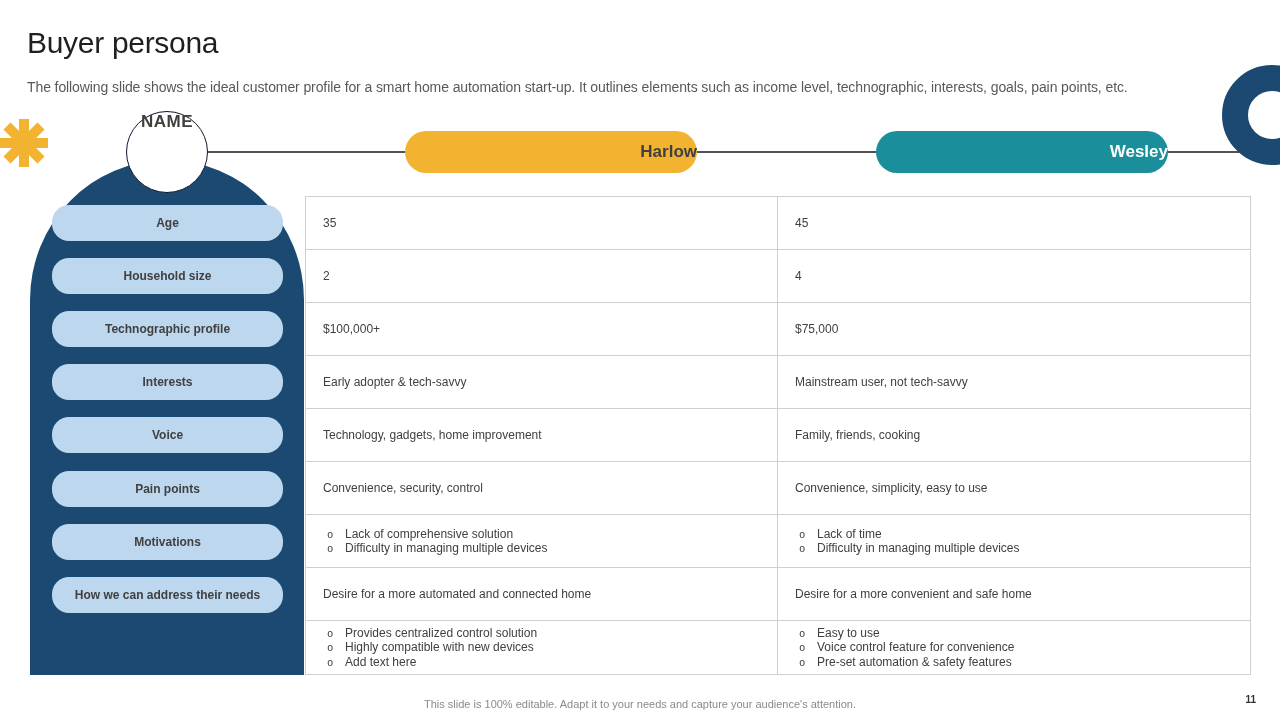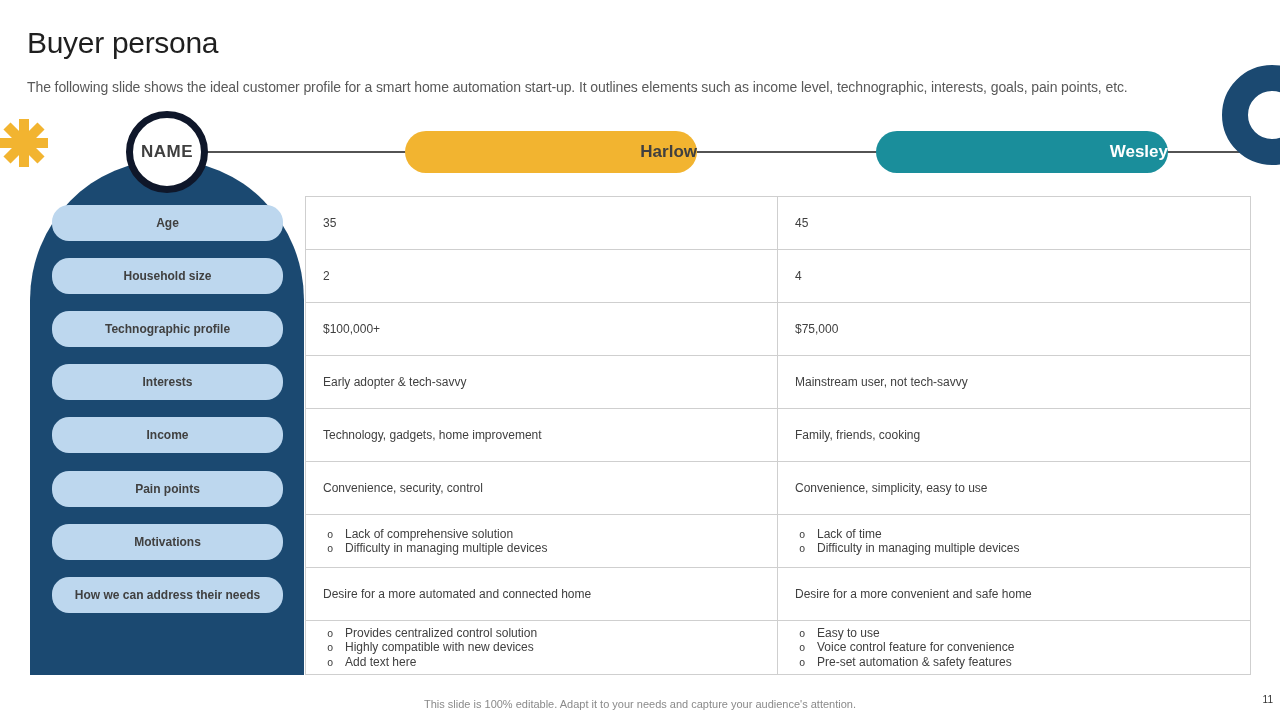--- a/index.html
+++ b/index.html
@@ -16,21 +16,21 @@
   }
   
   .deco{position:absolute;left:0;top:0;z-index:3;pointer-events:none;}
   
   .arch{
     position:absolute;left:30px;top:160px;width:274px;height:515px;
     background:#1B4971;border-radius:137px 137px 0 0 / 140px 140px 0 0;z-index:2;
   }
   .name-circle{
     position:absolute;left:126px;top:111px;width:82px;height:82px;border-radius:50%;
-    background:#fff;border:7px solid #0f172a;display:flex;align-items:center;justify-content:center;
+    background:#fff;border:1px solid #0f172a;display:flex;align-items:flex-start;justify-content:center;
     font-size:17px;font-weight:bold;color:#3f3f3f;letter-spacing:.5px;z-index:5;box-sizing:border-box;
   }
   .sidebar-pills{
     position:absolute;left:52px;top:196px;width:231px;height:479px;
     display:grid;grid-template-rows:repeat(9,1fr);z-index:4;
   }
   .attr-pill{
     align-self:center;height:36px;background:#BDD7EE;border-radius:17px;
     display:flex;align-items:center;justify-content:center;
     font-size:12px;font-weight:bold;color:#404040;
@@ -59,21 +59,21 @@
   .bullet-marker{
     width:22px;flex:0 0 22px;padding-left:4px;box-sizing:border-box;
     font-family:"DejaVu Sans Mono",monospace;font-size:10.5px;color:#404040;
   }
   .bullet-text{flex:1;}
   .footer-note{
     position:absolute;left:0;right:0;top:698px;text-align:center;
     font-size:11px;color:#8a8a8a;
   }
   .page-number{
-    position:absolute;right:7px;top:694px;font-size:10px;font-weight:normal;color:#333;
+    position:absolute;right:24px;top:694px;font-size:10px;font-weight:bold;color:#333;
   }
 </style>
 </head>
 <body>
 
 <div class="slide">
 
   <div class="title">Buyer persona</div>
   <div class="subtitle">The following slide shows the ideal customer profile for a smart home automation start-up. It outlines elements such as income level, technographic, interests, goals, pain points, etc.</div>
 
@@ -101,21 +101,21 @@
   </div>
   <div class="col-pill" id="wesley-pill" style="background: rgb(26, 142, 155); color: rgb(255, 255, 255);">
     <span>Wesley</span>
   </div>
 
   <div class="sidebar-pills" id="sidebar-pills">
       <div class="attr-pill">Age</div>
       <div class="attr-pill">Household size</div>
       <div class="attr-pill">Technographic profile</div>
       <div class="attr-pill">Interests</div>
-      <div class="attr-pill">Income</div>
+      <div class="attr-pill">Voice</div>
       <div class="attr-pill">Pain points</div>
       <div class="attr-pill">Motivations</div>
       <div class="attr-pill">How we can address their needs</div>
     </div>
 
   <div class="ptable" id="persona-table">
       <div class="cell col-0">
         <span>35</span>
       </div>
       <div class="cell col-1">

